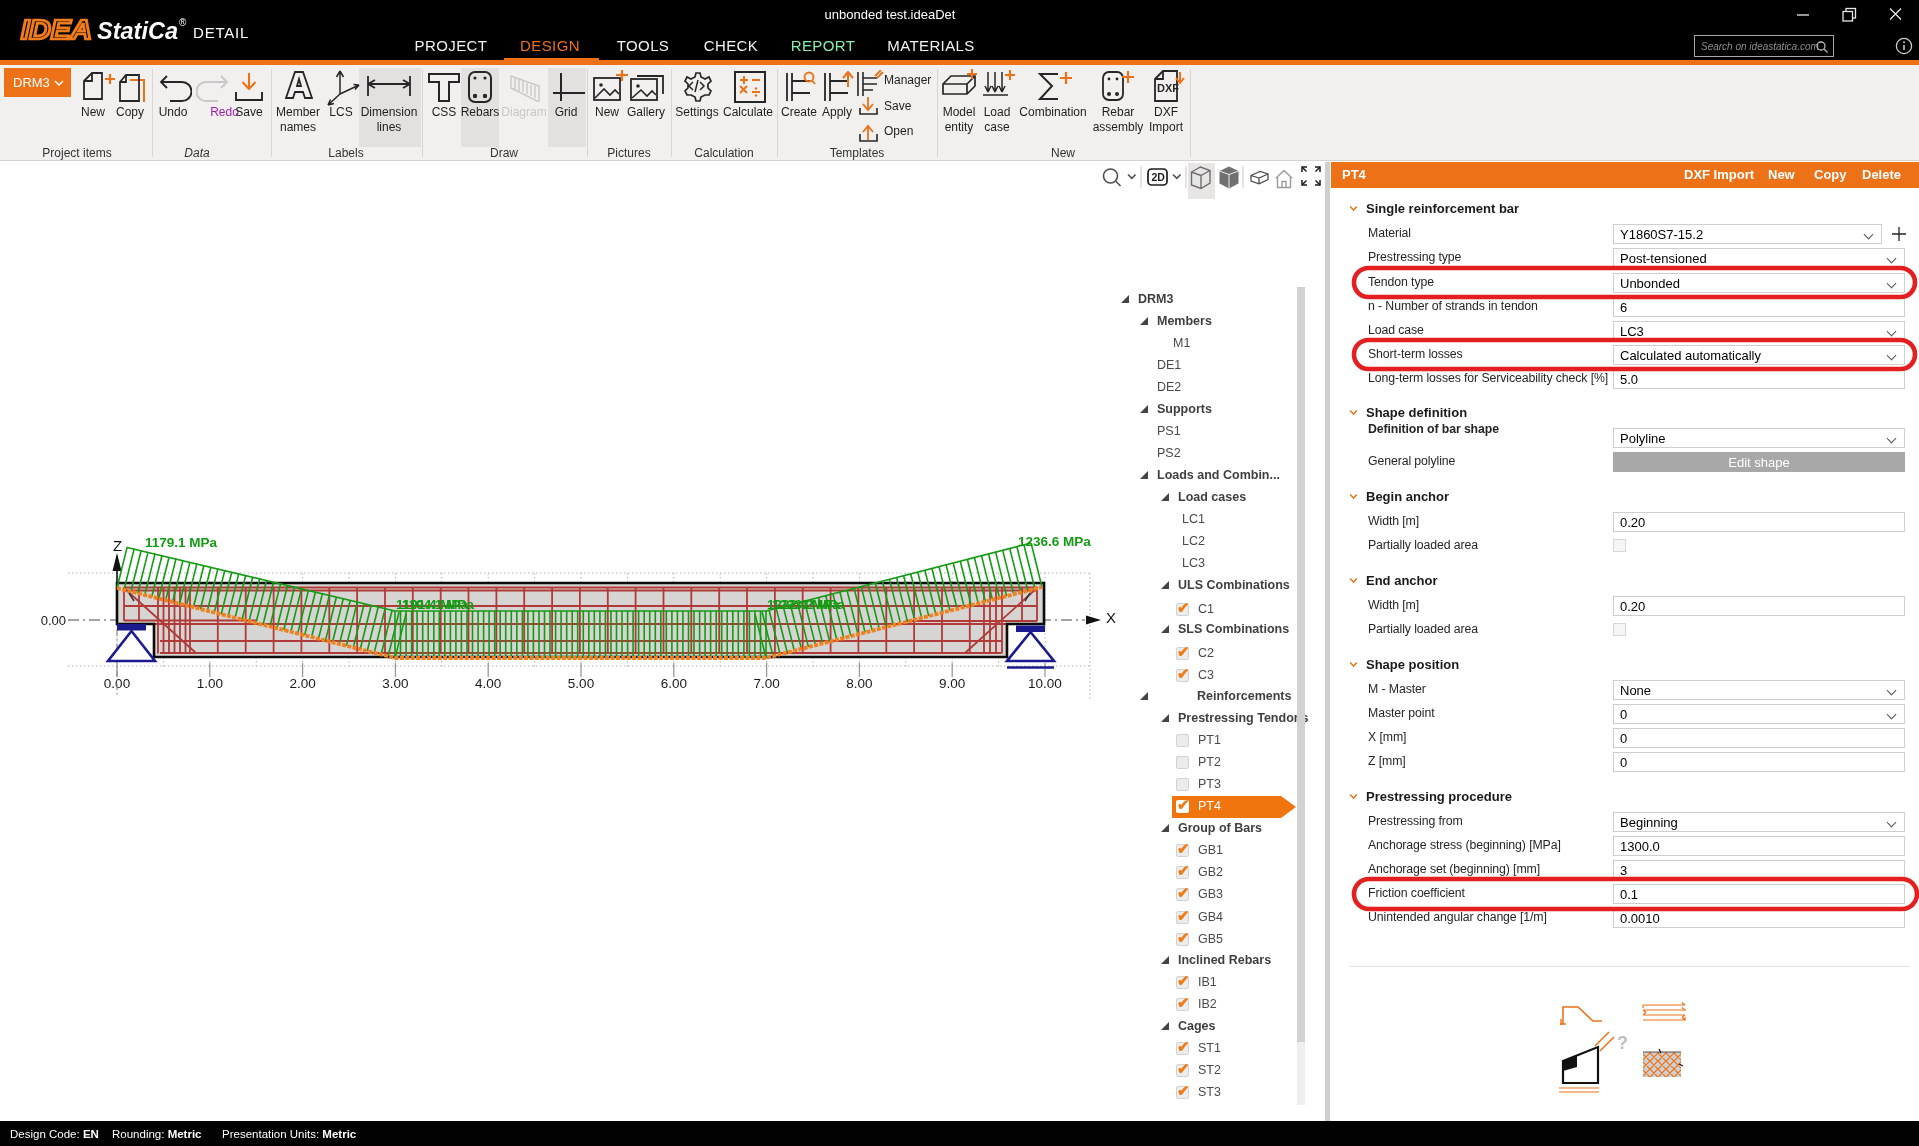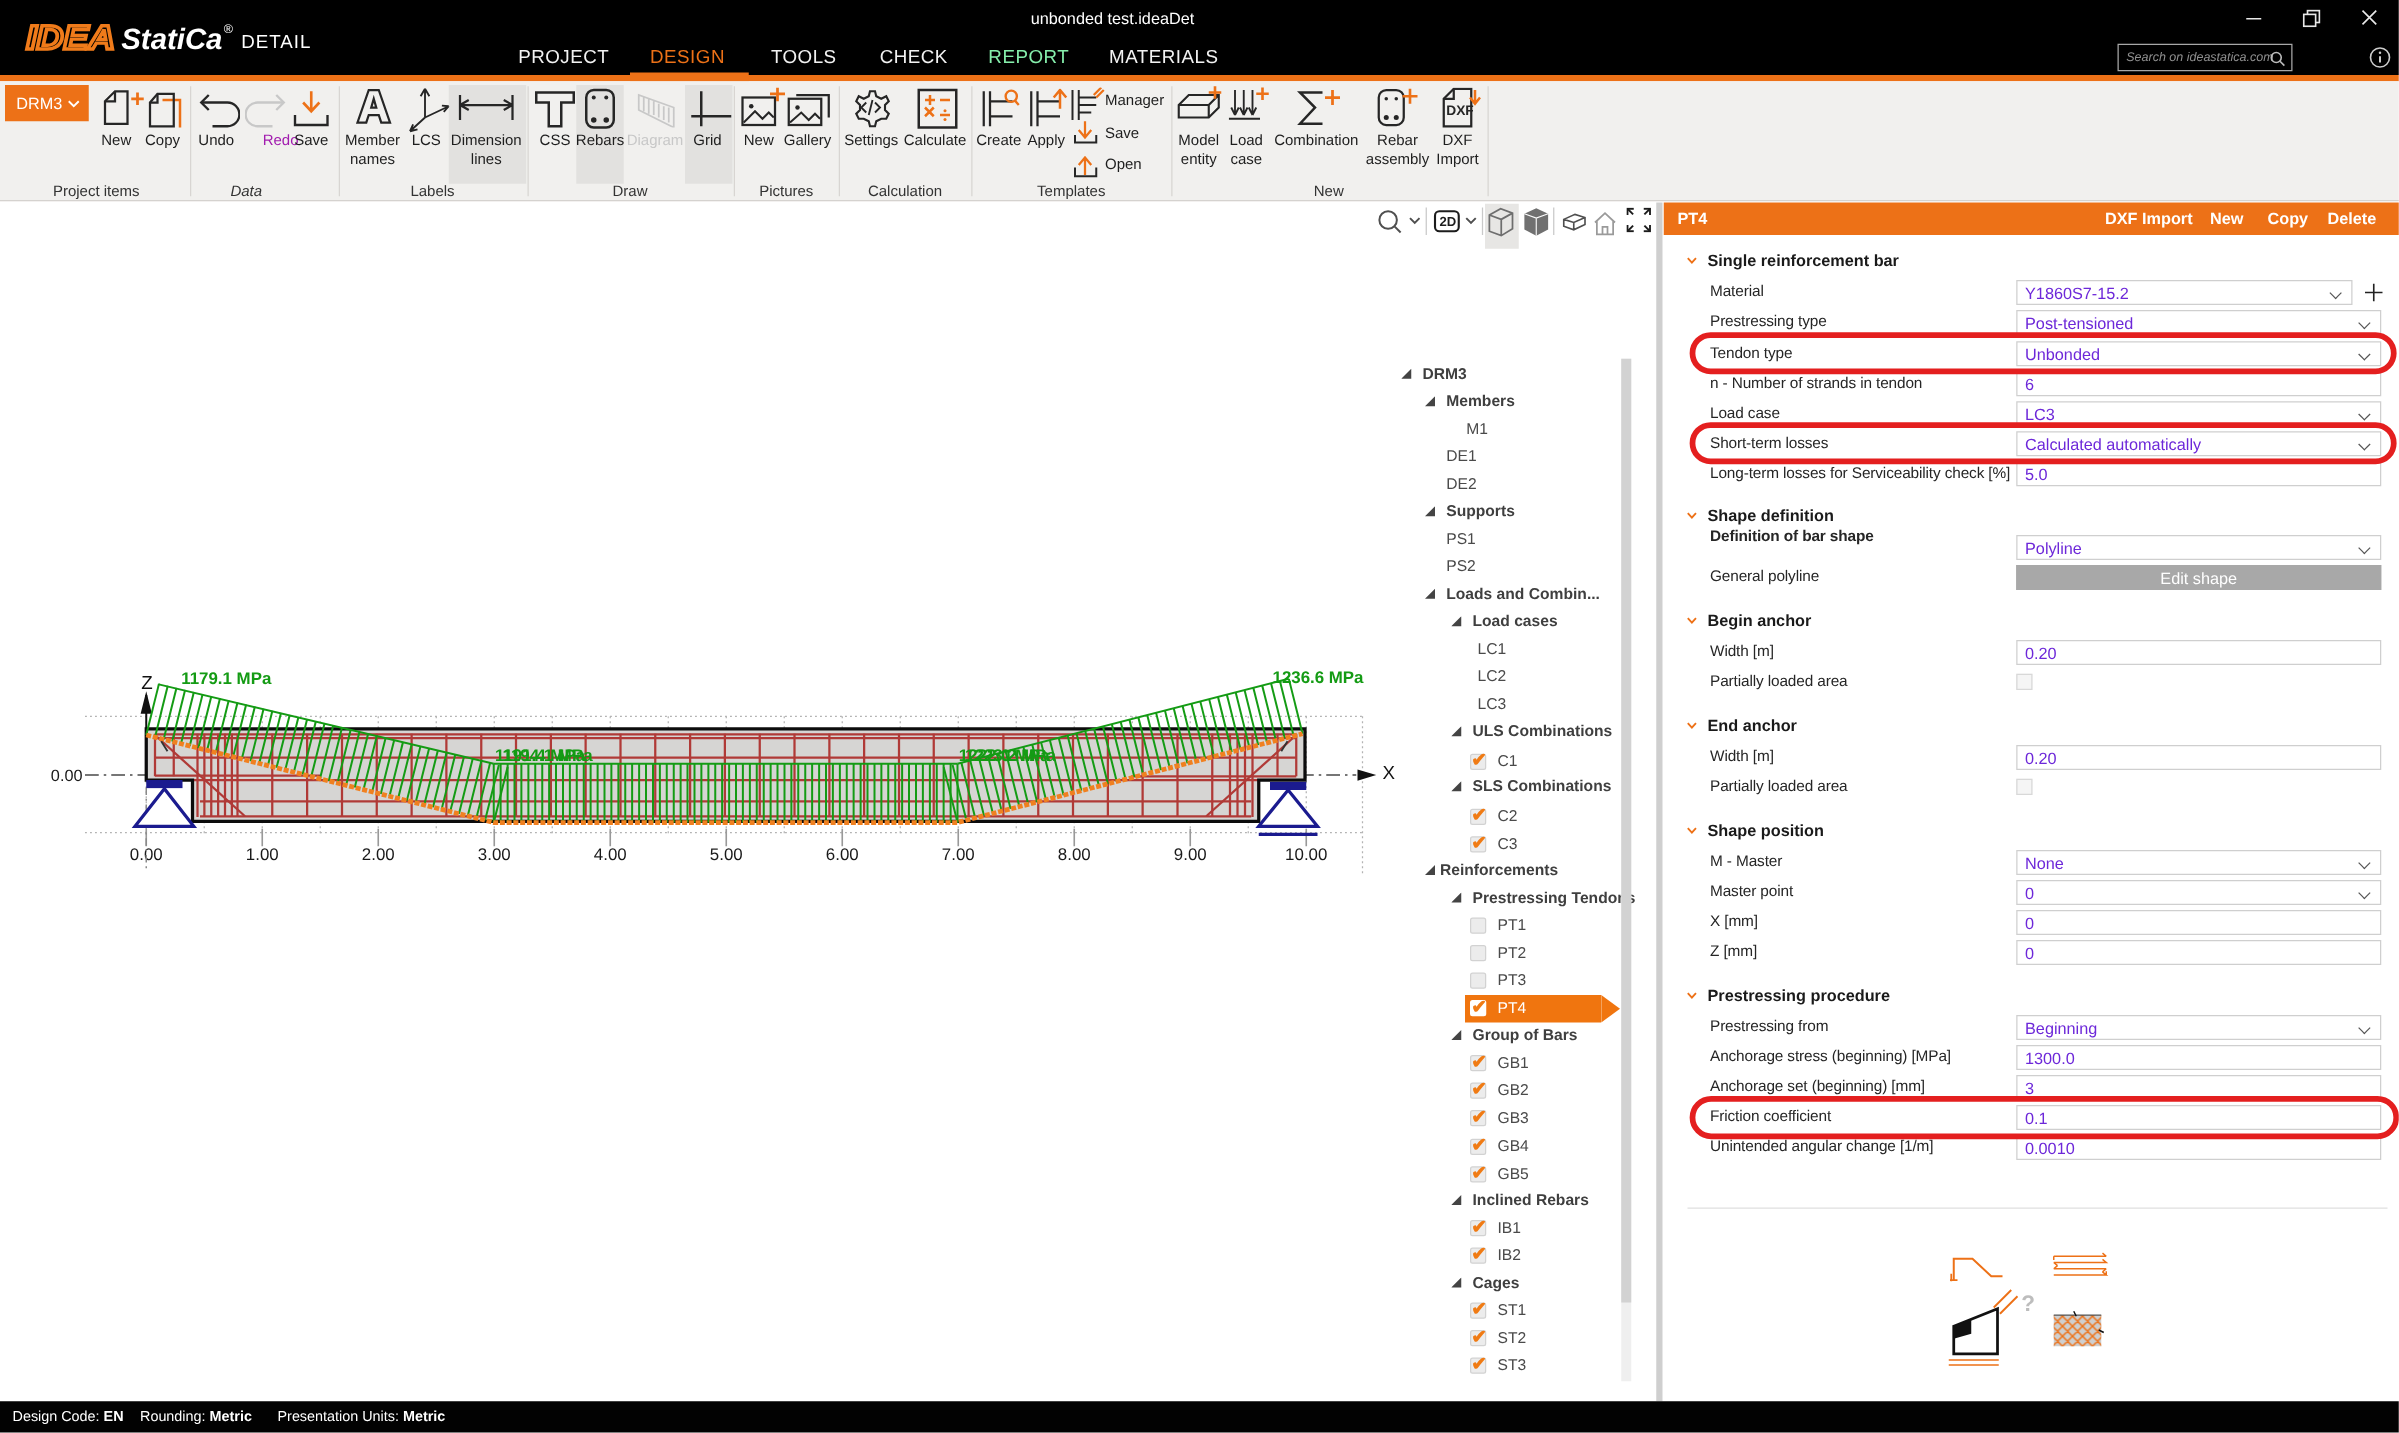--- a/index.html
+++ b/index.html
@@ -11,21 +11,21 @@
 .gcap{position:absolute;top:146px;font-size:12px;color:#333;text-align:center;}
 .ilbl{position:absolute;font-size:12px;color:#1e1e1e;text-align:center;line-height:15px;white-space:pre;}
 .selbg{position:absolute;top:68px;background:#e2e1df;}
 .menu{position:absolute;top:37px;font-size:15px;color:#f2f2f2;letter-spacing:0.4px;}
 #statusbar{position:absolute;left:0;top:1121px;width:1919px;height:25px;background:#020202;color:#fff;font-size:11.5px;}
 #props{position:absolute;left:1331px;top:162px;width:588px;height:960px;background:#fff;}
 #phead{position:absolute;left:0;top:0;width:588px;height:26px;background:#ed7117;color:#fff;font-size:13px;font-weight:bold;}
 .sect{position:absolute;left:35px;font-size:13px;font-weight:bold;color:#1a1a1a;}
 .schev{position:absolute;left:18px;width:9px;height:9px;}
 .plbl{position:absolute;left:37px;font-size:12.3px;color:#262626;white-space:pre;letter-spacing:-0.1px;}
-.pbox{position:absolute;left:282px;width:292px;height:20px;border:1px solid #cfcfcf;background:#fff;font-size:13px;color:#6d28d9;padding:2px 0 0 6px;}
+.pbox{position:absolute;left:282px;width:292px;height:20px;border:1px solid #cfcfcf;background:#fff;font-size:13px;color:#000000;padding:2px 0 0 6px;}
 .chev:after{content:"";position:absolute;right:9px;top:6px;width:6px;height:6px;border-right:1.4px solid #555;border-bottom:1.4px solid #555;transform:rotate(45deg);}
 .tree{position:absolute;font-size:12.5px;color:#4a4a4a;white-space:nowrap;}
 .treeb{position:absolute;font-size:12.5px;font-weight:bold;color:#3f3f3f;white-space:nowrap;}
 .tchk{position:absolute;width:13px;height:13px;background:#ececec;border:1px solid #d2d2d2;border-radius:2px;}
 .tcheck{position:absolute;font-size:15px;color:#f07b14;font-weight:bold;}
 
 </style></head><body>
 
 <div id="titlebar">
 <svg class="abs" style="left:18px;top:14px" width="260" height="34" viewBox="0 0 260 34">
@@ -603,21 +603,21 @@
 <div class="treeb" style="left:1178px;top:622px;">SLS Combinations</div>
 <div class="tchk" style="left:1176px;top:647px;"></div>
 <div class="tcheck" style="left:1177px;top:643px;">✔</div>
 <div class="tree" style="left:1198px;top:646px;">C2</div>
 <div class="tchk" style="left:1176px;top:669px;"></div>
 <div class="tcheck" style="left:1177px;top:665px;">✔</div>
 <div class="tree" style="left:1198px;top:668px;">C3</div>
 <svg class="abs" style="left:1140px;top:692px" width="9" height="9">
     <path d="M8 0 L8 8 L0 8 Z" fill="#444"></path>
   </svg>
-<div class="treeb" style="left:1152px;top:689px;">Reinforcements</div>
+<div class="treeb" style="left:1197px;top:689px;">Reinforcements</div>
 <svg class="abs" style="left:1161px;top:714px" width="9" height="9">
     <path d="M8 0 L8 8 L0 8 Z" fill="#444"></path>
   </svg>
 <div class="treeb" style="left:1178px;top:711px;">Prestressing Tendons</div>
 <div class="tchk" style="left:1176px;top:734px;"></div>
 <div class="tree" style="left:1198px;top:733px;">PT1</div>
 <div class="tchk" style="left:1176px;top:756px;"></div>
 <div class="tree" style="left:1198px;top:755px;">PT2</div>
 <div class="tchk" style="left:1176px;top:778px;"></div>
 <div class="tree" style="left:1198px;top:777px;">PT3</div>

